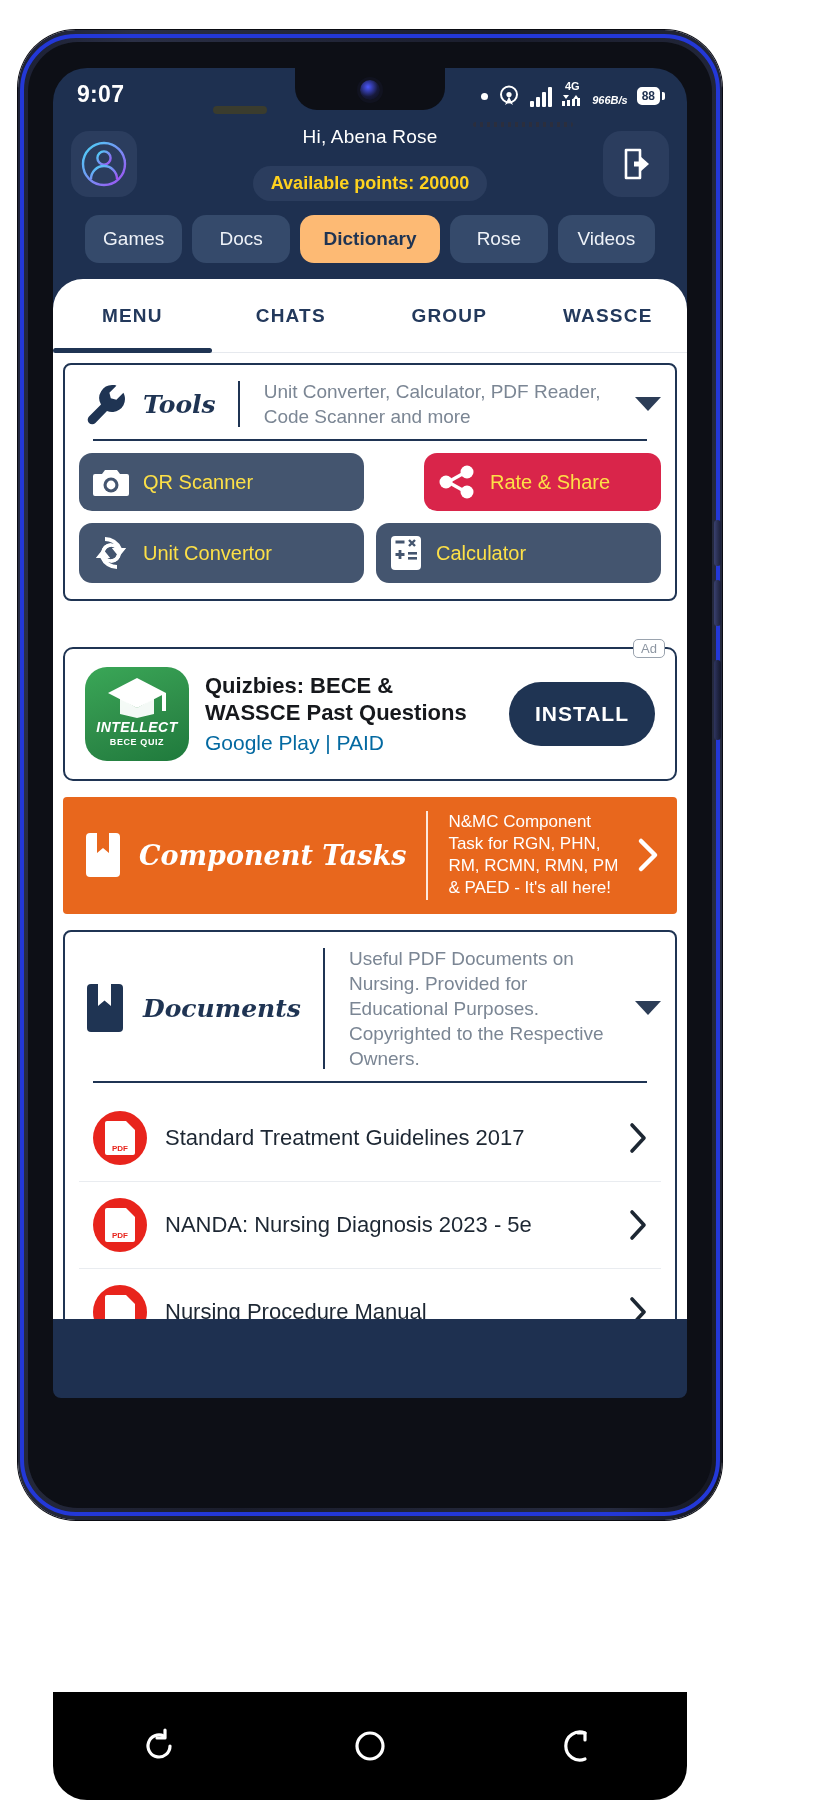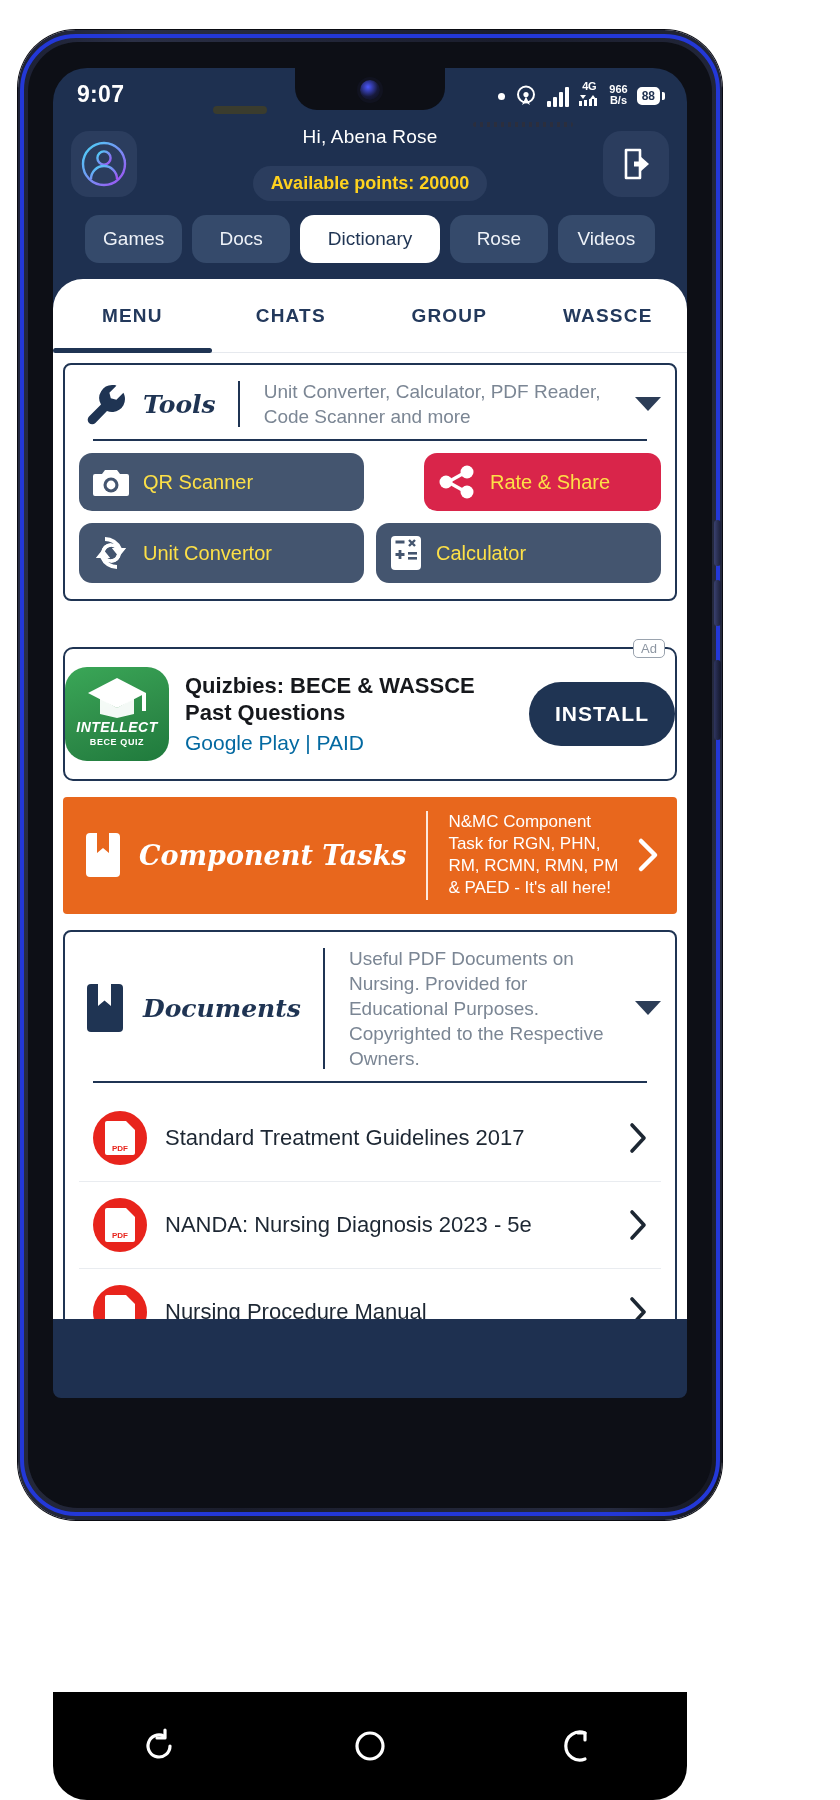--- a/index.html
+++ b/index.html
@@ -87,21 +87,21 @@
     display: flex; align-items: center; justify-content: space-between;
     padding: 0 22px 0 24px; color: #ffffff;
   }
   .status-time { font-size: 23px; font-weight: 600; letter-spacing: .3px; }
   .status-right { display: flex; align-items: flex-end; gap: 9px; }
   .dot-ind { width: 7px; height: 7px; border-radius: 50%; background: #fff; margin-bottom: 7px; }
   .sig-bars { display: flex; align-items: flex-end; gap: 2px; height: 20px; }
   .sig-bars i { display:block; width: 4px; background: #fff; border-radius: 1px; }
   .net-wrap { display: flex; flex-direction: column; align-items: center; line-height: 1; }
   .net-label { font-size: 11px; font-weight: 700; letter-spacing: -.3px; }
-  .speed-wrap { display:flex; flex-direction: column; align-items: center; line-height: 1.05; font-size: 11px; font-weight: 700; }
+  .speed-wrap { display:flex; align-items: center; line-height: 1.05; font-size: 11px; font-weight: 700; font-style: italic; }
   .batt {
     display: flex; align-items: center; gap: 2px;
   }
   .batt-body {
     border: 2px solid #fff; border-radius: 5px;
     padding: 1px 3px; font-size: 12px; font-weight: 700; color:#1e3050;
     background: #fff; line-height: 1;
   }
   .batt-tip { width: 3px; height: 8px; background: #fff; border-radius: 0 2px 2px 0; }
 
@@ -128,21 +128,21 @@
   
   .chips {
     display: flex; gap: 10px; padding: 14px 14px 16px; align-items: center;
   }
   .chip {
     flex: 1; text-align: center;
     background: #354a6b; color: #eef2f8;
     border-radius: 14px; padding: 13px 6px;
     font-size: 19px; font-weight: 500; white-space: nowrap;
   }
-  .chip.active { background: #ffffff; color: #1f3453; font-weight: 400; flex: 1.5; }
+  .chip.active { background: #fdba74; color: #1f3453; font-weight: 700; flex: 1.5; }
 
   
   .sheet {
     background: #ffffff;
     border-radius: 30px 30px 0 0;
     height: 1040px;
     overflow: hidden;
     position: relative;
   }
   .seg-tabs {
@@ -192,21 +192,21 @@
     background: #44556f; color: #fde047;
     border-radius: 13px; padding: 12px 14px;
     font-size: 20px; min-height: 58px;
   }
   .tool-btn.accent { background: #d9254a; margin-left: 48px; }
 
   
   .ad-card {
     border: 2px solid #1f3453; border-radius: 10px;
     background: #fff; margin-bottom: 16px;
-    position: relative; padding: 18px 0;
+    position: relative; padding: 18px 20px;
     display: flex; align-items: center; gap: 16px; margin-top: 46px;
   }
   .ad-badge {
     position: absolute; top: -10px; right: 10px;
     border: 1px solid #9aa3ae; border-radius: 5px;
     font-size: 13px; color: #8d96a2; padding: 1px 7px; background: #fff;
   }
   .ad-icon {
     width: 104px; height: 94px; flex: none; border-radius: 22px;
     background: linear-gradient(160deg,#3aa757 0%, #2e8c49 55%, #1f7a3c 100%);

